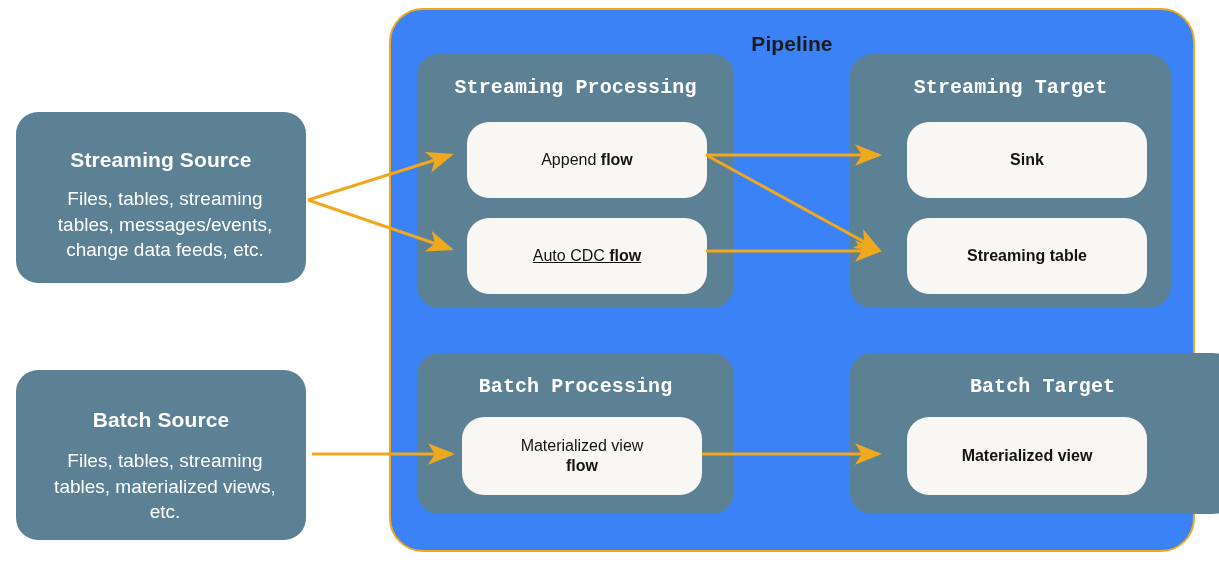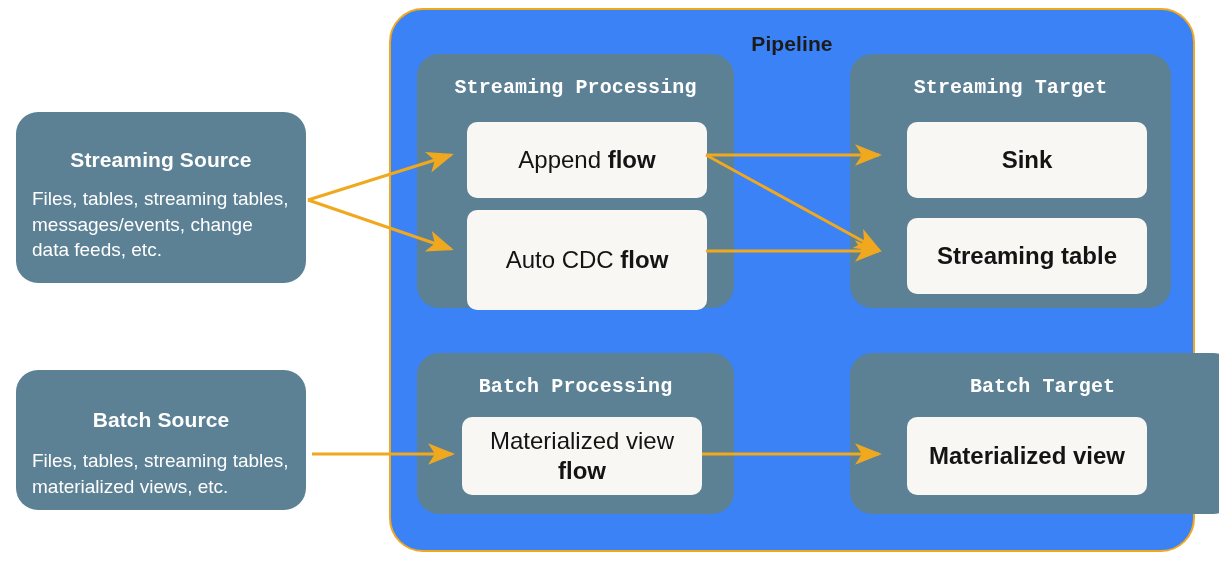--- a/index.html
+++ b/index.html
@@ -62,35 +62,35 @@
 
   #group-streaming-processing { left: 26px;  top: 44px;  width: 317px; height: 254px; }
   #group-streaming-target     { left: 459px; top: 44px;  width: 321px; height: 254px; }
   #group-batch-processing     { left: 26px;  top: 343px; width: 317px; height: 161px; }
   #group-batch-target         { left: 459px; top: 343px; width: 385px; height: 161px; }
 
   
   .card {
     position: absolute;
     background: #f8f7f3;
-    border-radius: 10px;
+    border-radius: 22px;
     display: flex;
     align-items: center;
     justify-content: center;
     text-align: center;
-    font-size: 24px;
+    font-size: 16px;
     color: #141414;
     line-height: 1.25;
     box-sizing: border-box;
   }
   .card.bold { font-weight: bold; }
   .card b { font-weight: bold; }
 
   #card-append-flow      { left: 50px; top: 68px;  width: 240px; height: 76px; }
-  #card-auto-cdc-flow    { left: 50px; top: 156px; width: 240px; height: 100px; }
+  #card-auto-cdc-flow    { left: 50px; top: 164px; width: 240px; height: 76px; text-decoration: underline; }
   #card-sink             { left: 57px; top: 68px;  width: 240px; height: 76px; }
   #card-streaming-table  { left: 57px; top: 164px; width: 240px; height: 76px; text-align: right; }
   #card-materialized-view-flow { left: 45px; top: 64px; width: 240px; height: 78px; }
   #card-materialized-view      { left: 57px; top: 64px; width: 240px; height: 78px; }
 
   
   .source-box {
     position: absolute;
     background: #5c8195;
     border-radius: 22px;
@@ -98,30 +98,31 @@
     padding: 12px 16px;
     color: #ffffff;
   }
   .source-title {
     text-align: center;
     font-size: 21px;
     font-weight: bold;
     letter-spacing: 0.1px;
   }
   .source-desc {
-    text-align: left;
+    text-align: center;
     font-size: 19px;
     line-height: 1.35;
+    margin-left: 8px;
   }
 
   #source-streaming { left: 16px; top: 112px; width: 290px; height: 171px; }
   #source-streaming .source-title { margin-top: 24px; }
   #source-streaming .source-desc  { margin-top: 14px; }
 
-  #source-batch { left: 16px; top: 370px; width: 290px; height: 140px; }
+  #source-batch { left: 16px; top: 370px; width: 290px; height: 170px; }
   #source-batch .source-title { margin-top: 26px; }
   #source-batch .source-desc  { margin-top: 16px; }
 
   
   #arrow-layer {
     position: absolute;
     left: 0; top: 0;
     width: 1219px;
     height: 566px;
     pointer-events: none;

